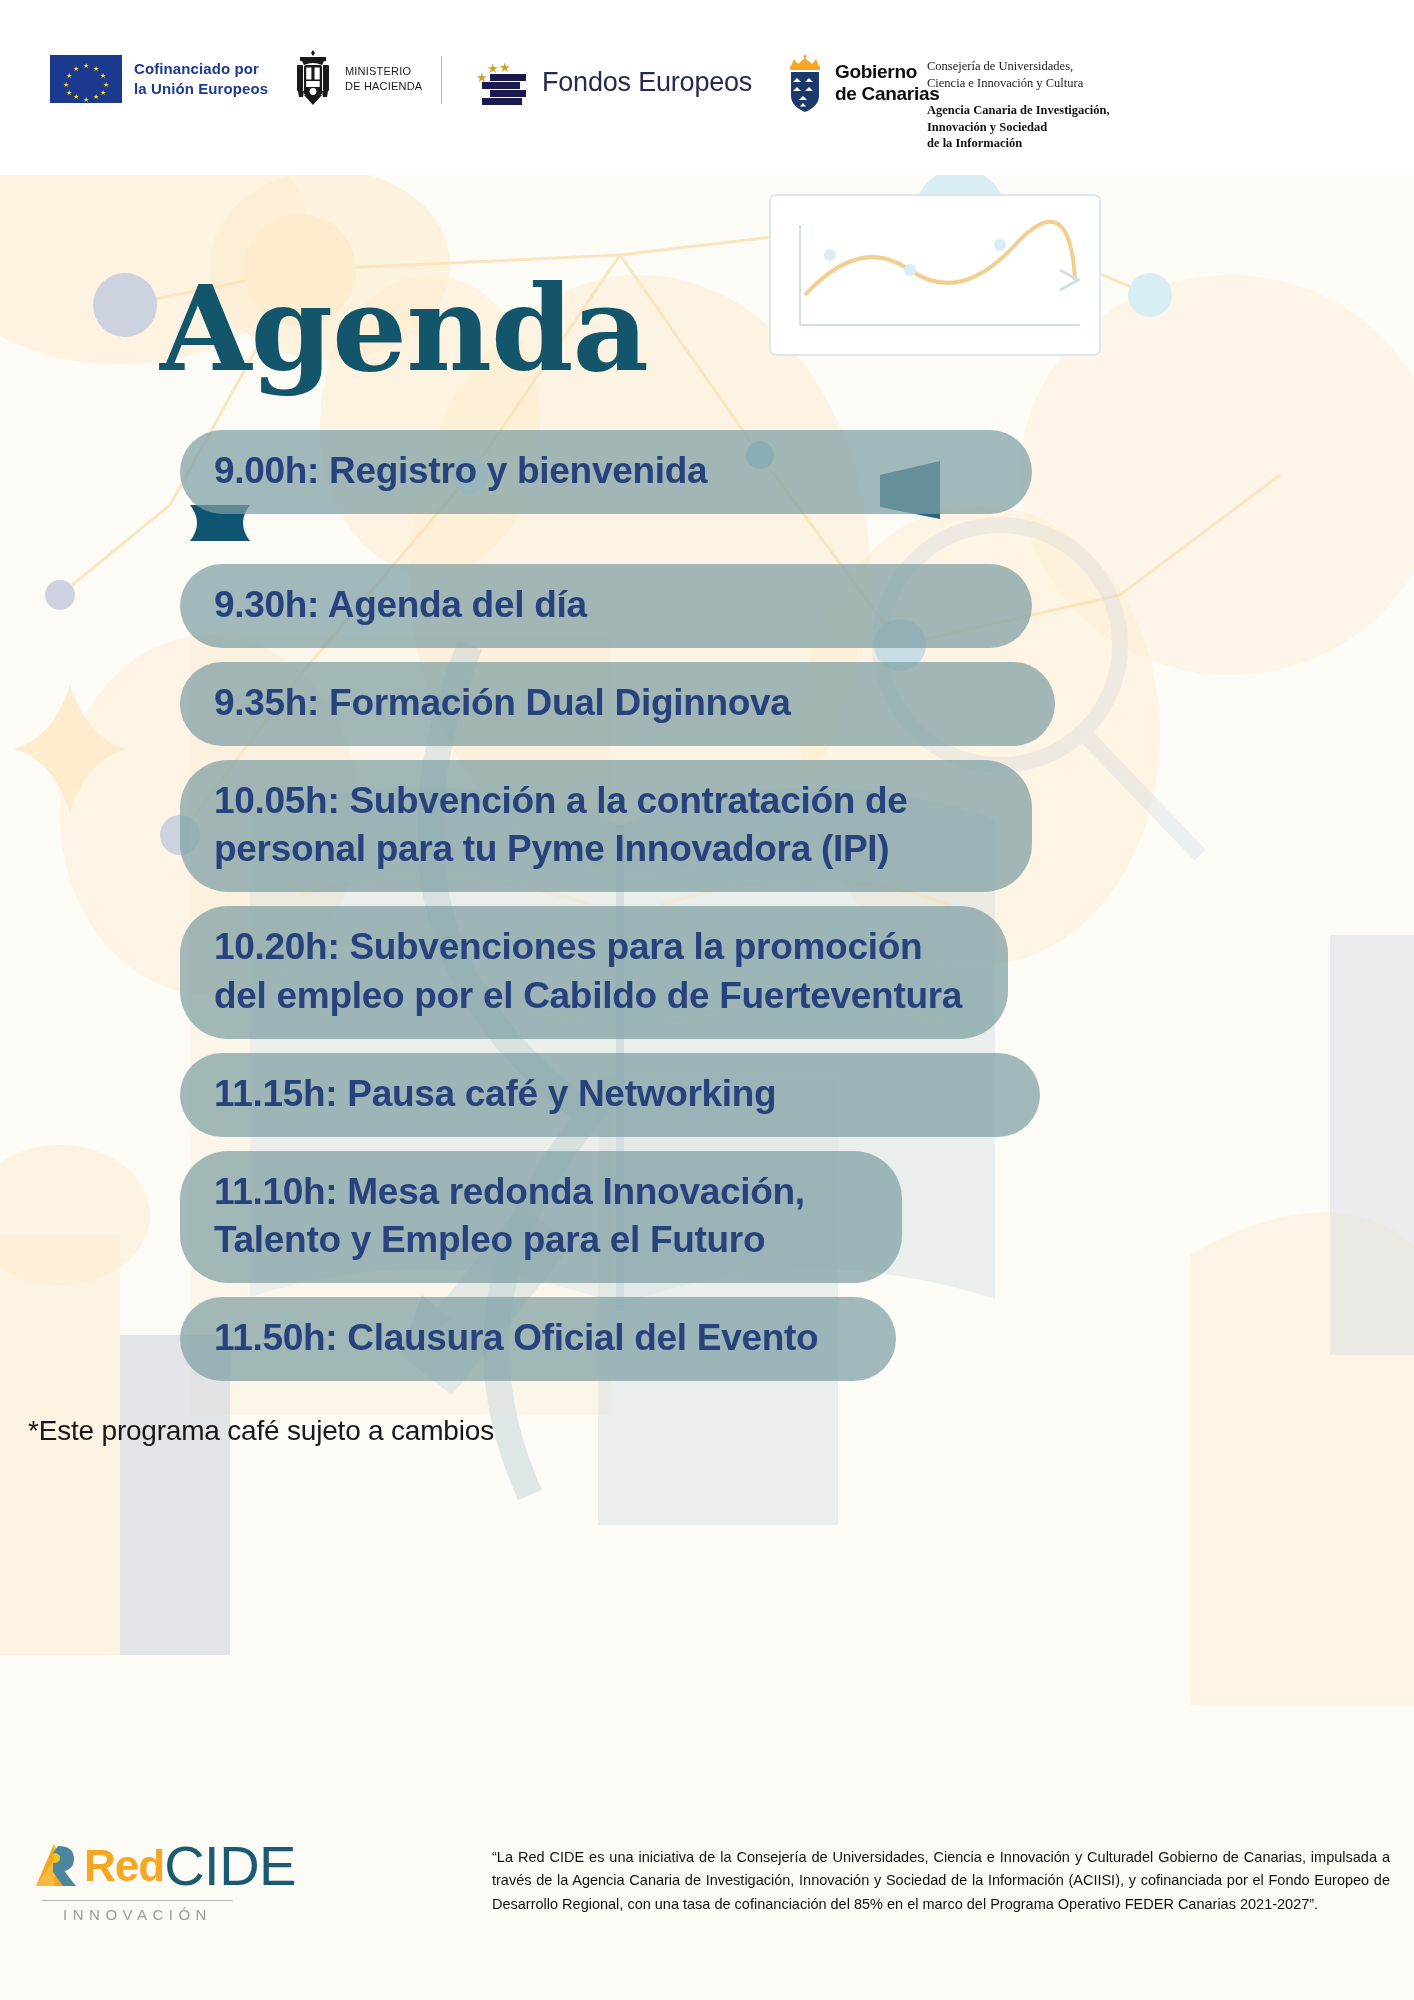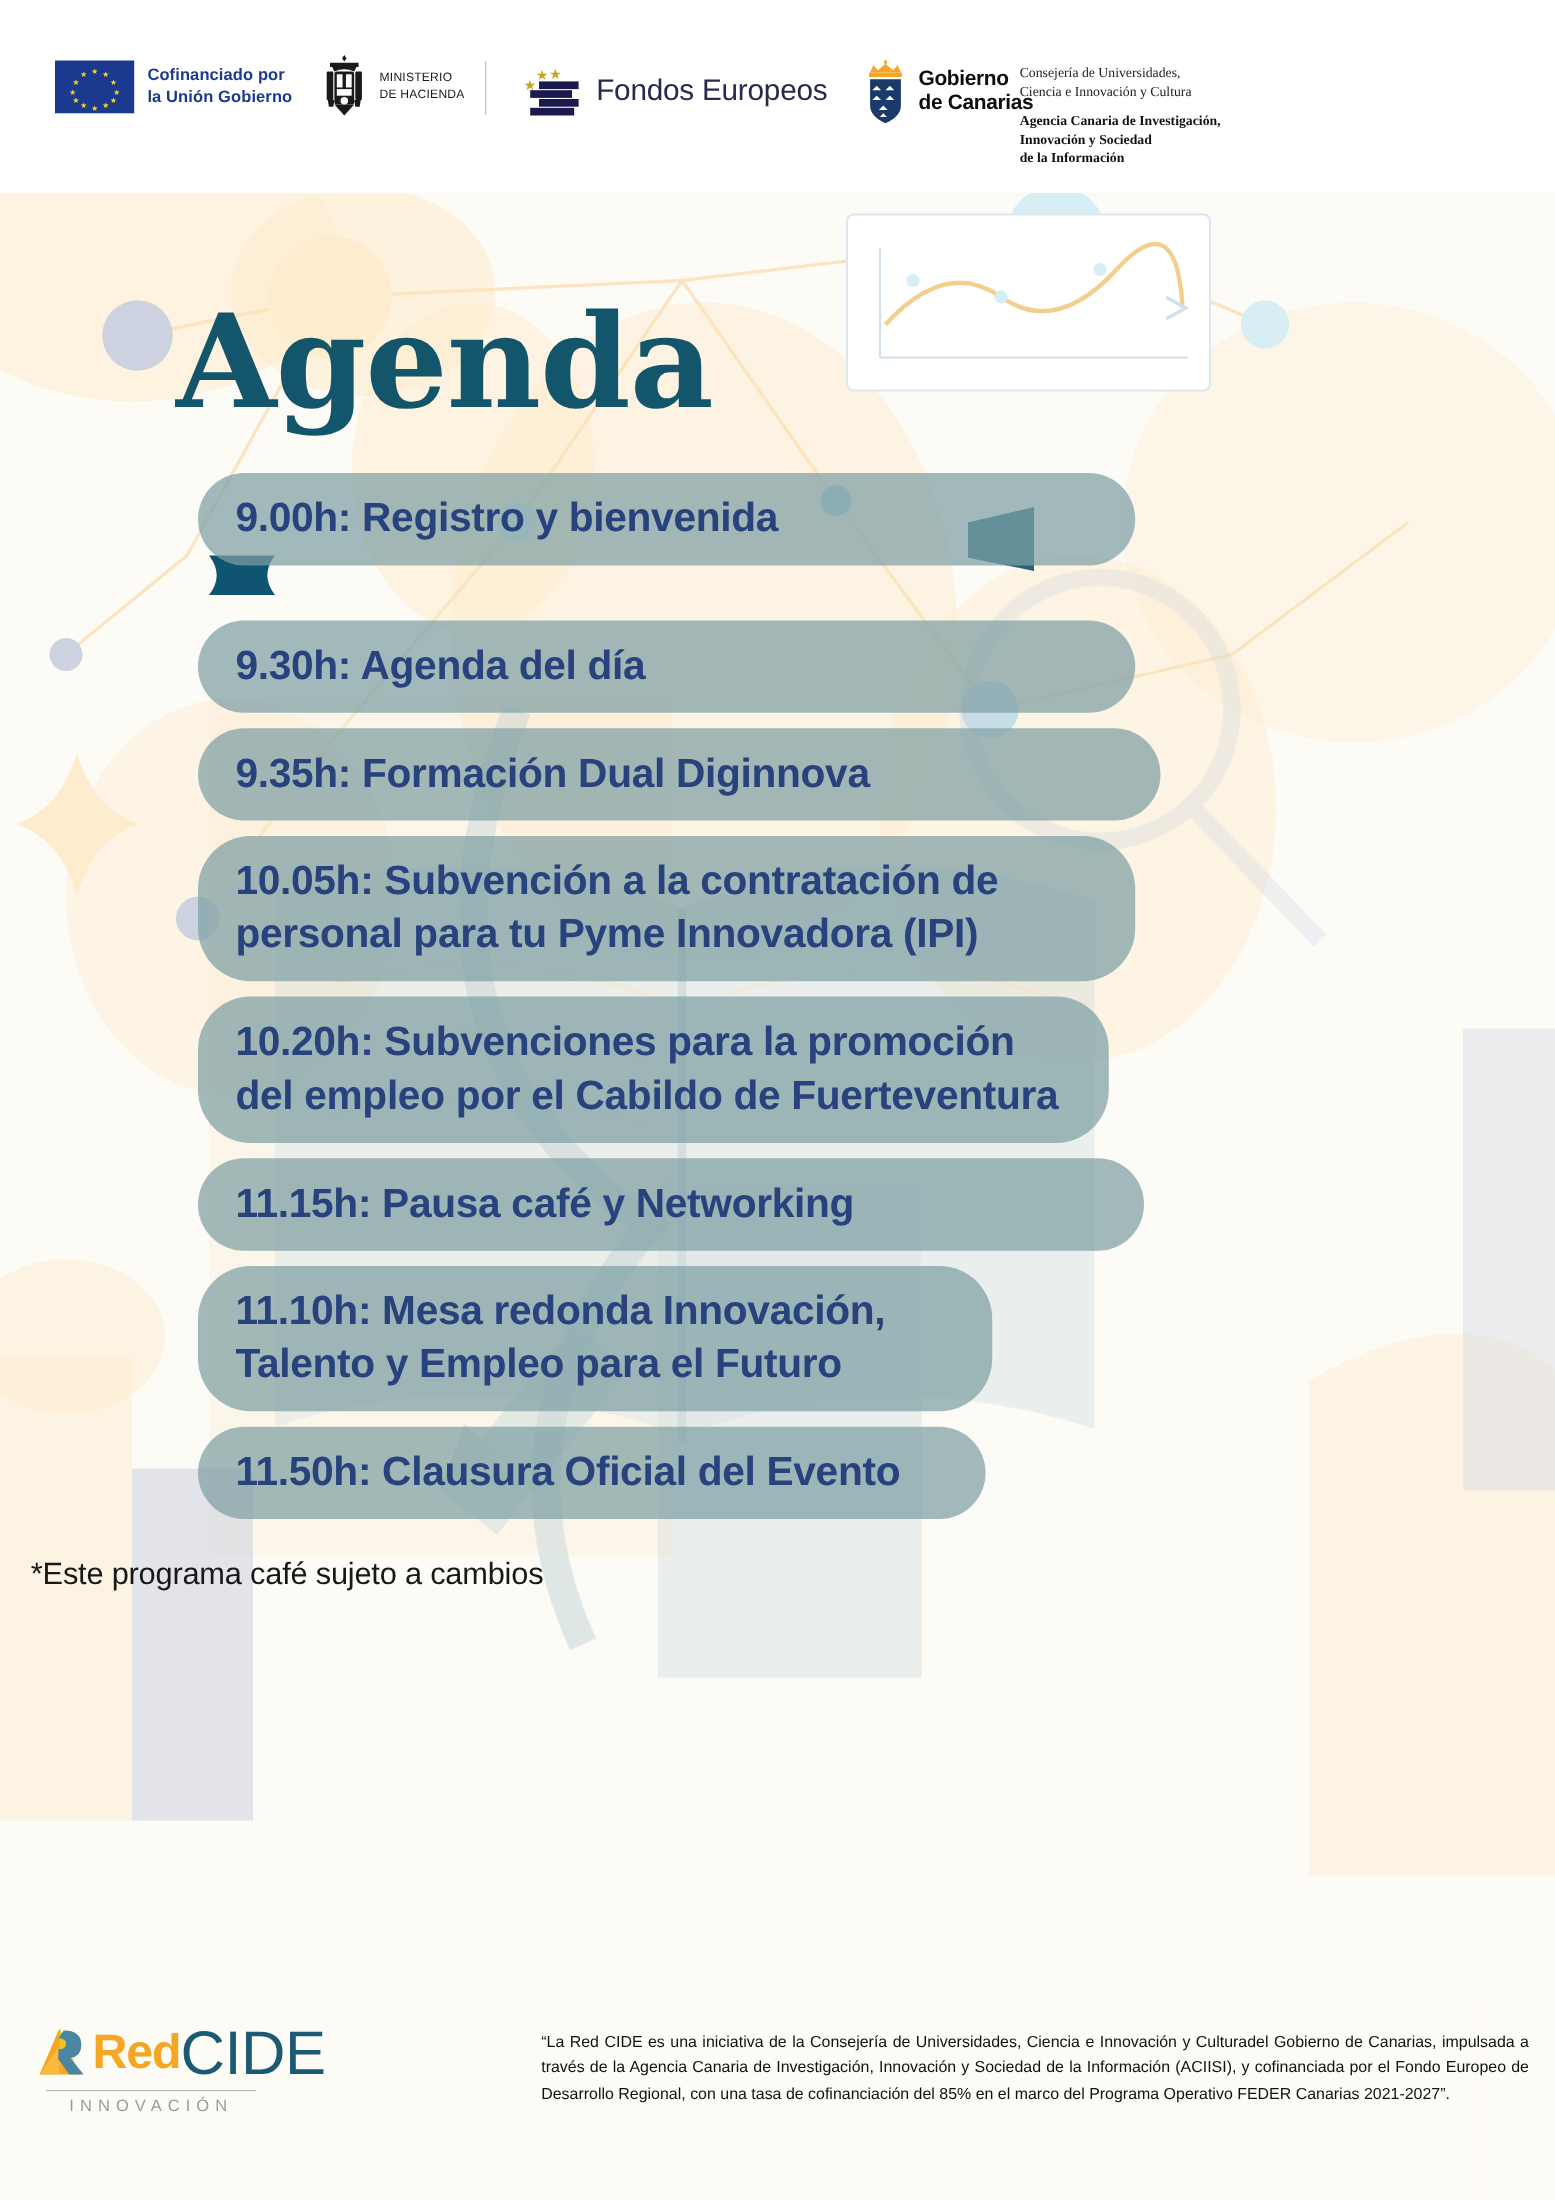--- a/index.html
+++ b/index.html
@@ -131,21 +131,21 @@
       <span class="star" style="left:43px;top:38px">★</span>
       <span class="star" style="left:33px;top:41px">★</span>
       <span class="star" style="left:23px;top:38px">★</span>
       <span class="star" style="left:16px;top:34px">★</span>
       <span class="star" style="left:13px;top:26px">★</span>
       <span class="star" style="left:16px;top:17px">★</span>
       <span class="star" style="left:23px;top:10px">★</span>
     </div>
     <div class="eu-text">
       <div>Cofinanciado por</div>
-      <div>la Unión Gobierno</div>
+      <div>la Unión Europeos</div>
     </div>
   </div>
 
   <div class="logo-min">
     <div class="esc">
       <svg width="46" height="62" viewBox="0 0 46 62">
         <g fill="#1a1a1a">
           <path d="M23 2 l2 3 -2 3 -2-3z"></path>
           <path d="M10 9 h26 v4 h-26z"></path>
           <path d="M12 13 q11-5 22 0 l-2 4 q-9-4 -18 0z"></path>

